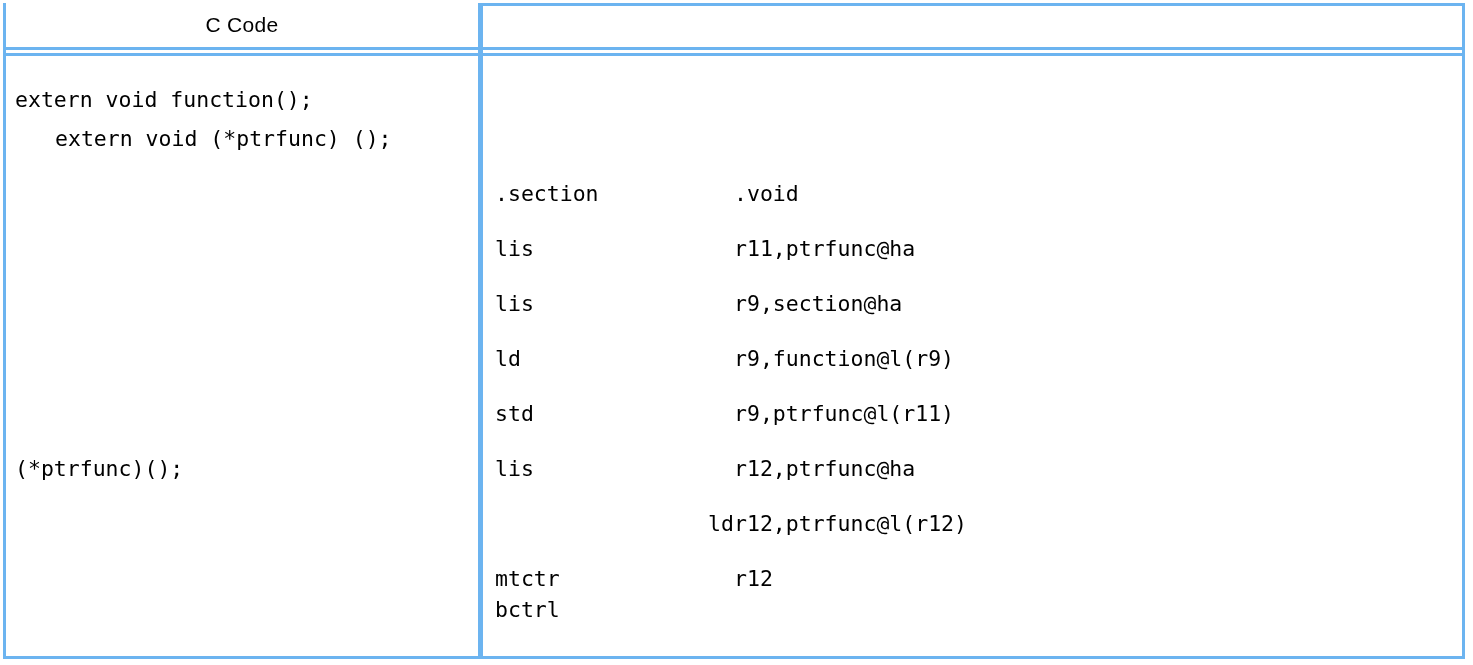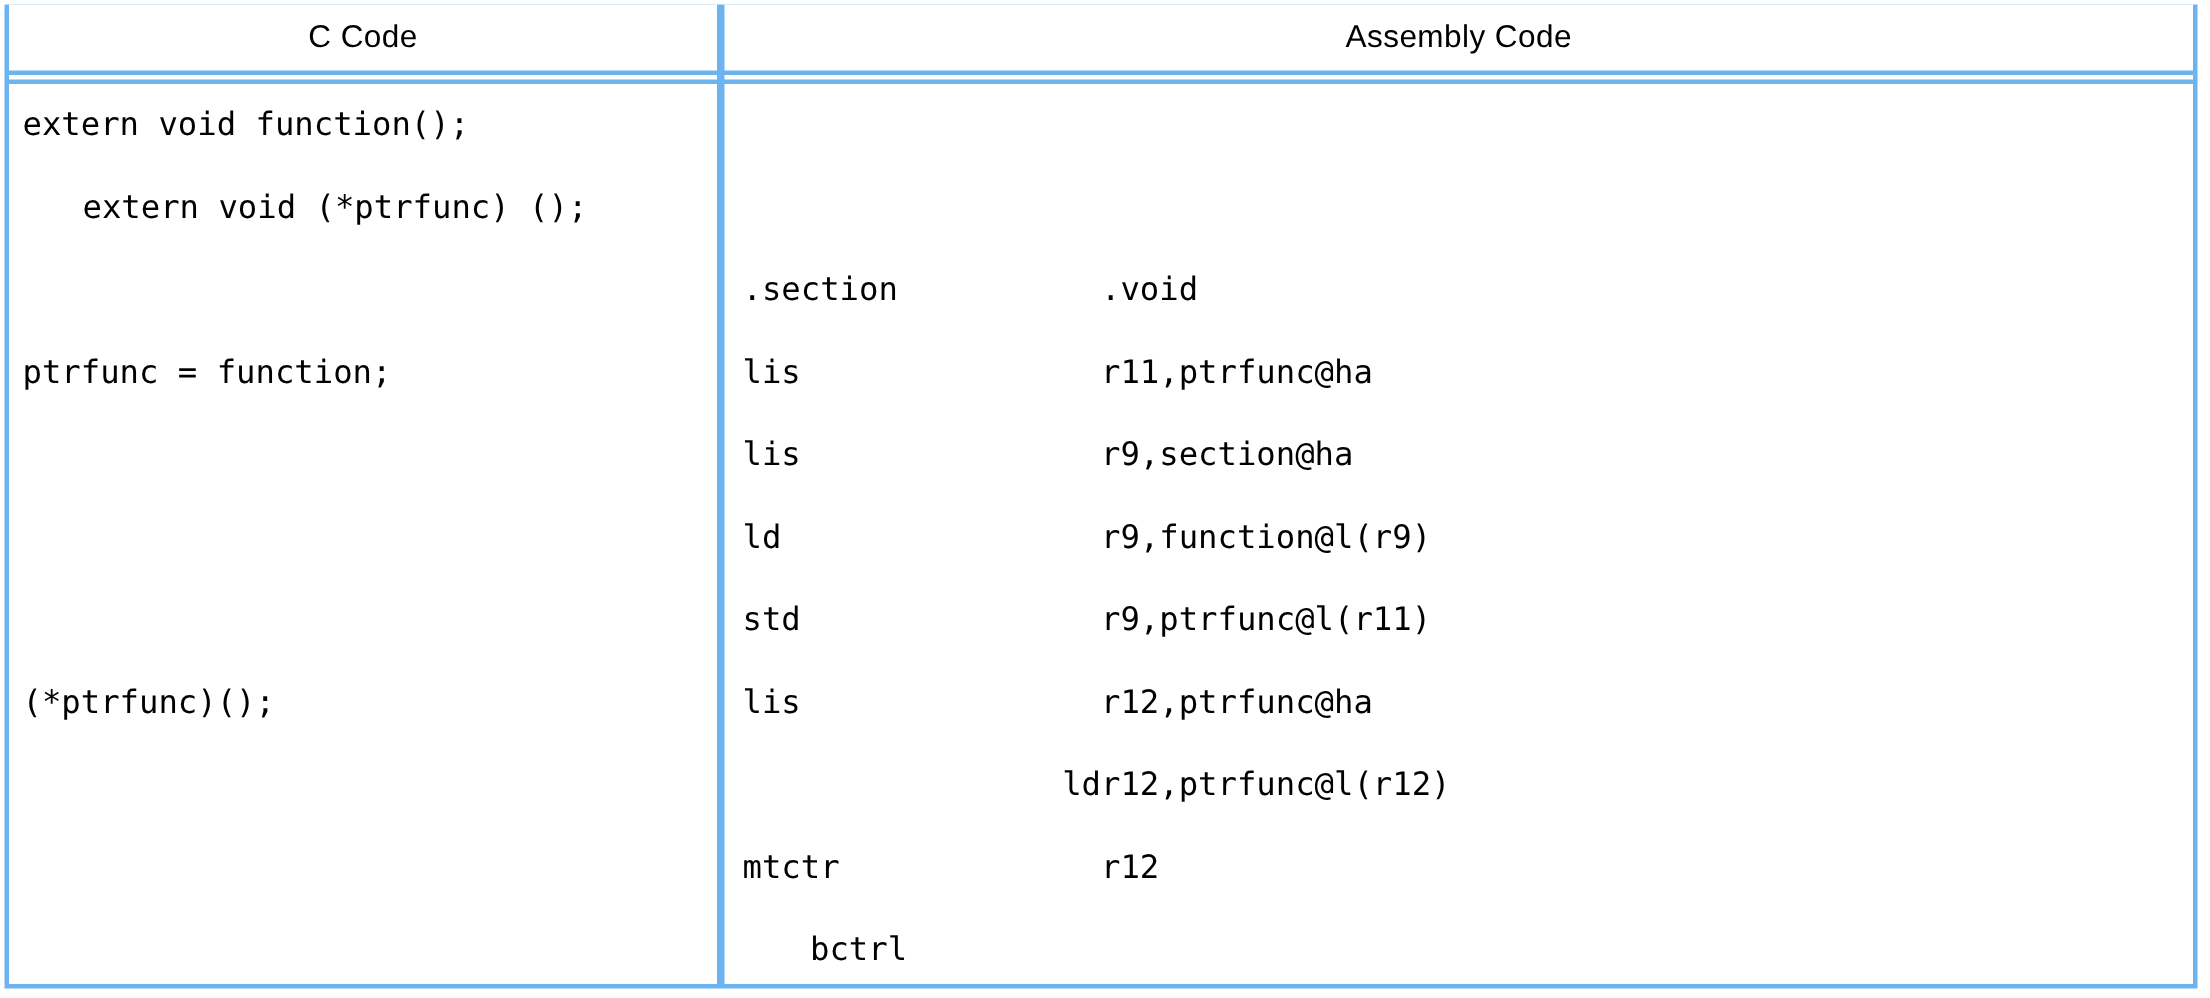--- a/index.html
+++ b/index.html
@@ -148,42 +148,40 @@
 <body>
 
 <div id="page">
 
   <div class="code-table">
 
     <div class="frame-outer"></div>
 
     <div class="thead-row">
       <div class="th-cell th-c">C Code</div>
-      <div class="th-cell th-asm">Assembly Code</div>
     </div>
 
     <div class="hdr-rule-top"></div>
     <div class="hdr-rule-bottom"></div>
     <div class="col-divider"></div>
 
     <div class="tbody-area">
       <div class="col-c" id="col-c">
-          <div class="code-line" style="top: 0px; text-align: center;">extern void function();</div>
+          <div class="code-line" style="top: 16px; text-align: center;">extern void function();</div>
           <div class="code-line" style="top: 55px; margin-left: 40px;">extern void (*ptrfunc) ();</div>
-          <div class="code-line" style="top: 165px;">ptrfunc = function;</div>
           <div class="code-line" style="top: 385px;">(*ptrfunc)();</div>
         </div>
       <div class="col-asm" id="col-asm">
           <div class="code-line" style="top: 110px;"><span class="asm-mnemonic">.section</span><span class="asm-ops">.void</span></div>
           <div class="code-line" style="top: 165px;"><span class="asm-mnemonic">lis</span><span class="asm-ops">r11,ptrfunc@ha</span></div>
           <div class="code-line" style="top: 220px;"><span class="asm-mnemonic">lis</span><span class="asm-ops">r9,section@ha</span></div>
           <div class="code-line" style="top: 275px;"><span class="asm-mnemonic">ld</span><span class="asm-ops">r9,function@l(r9)</span></div>
           <div class="code-line" style="top: 330px;"><span class="asm-mnemonic">std</span><span class="asm-ops">r9,ptrfunc@l(r11)</span></div>
           <div class="code-line" style="top: 385px;"><span class="asm-mnemonic">lis</span><span class="asm-ops">r12,ptrfunc@ha</span></div>
           <div class="code-line" style="top: 440px; text-align: right;"><span class="asm-mnemonic">ld</span><span class="asm-ops">r12,ptrfunc@l(r12)</span></div>
           <div class="code-line" style="top: 495px; text-decoration: underline;"><span class="asm-mnemonic">mtctr</span><span class="asm-ops">r12</span></div>
-          <div class="code-line" style="top: 550px; margin-left: 45px;"><span class="asm-mnemonic">bctrl</span><span class="asm-ops"></span></div>
+          <div class="code-line" style="top: 526px;"><span class="asm-mnemonic">bctrl</span><span class="asm-ops"></span></div>
         </div>
     </div>
 
   </div>
 
 </div>
 
 </body></html>

